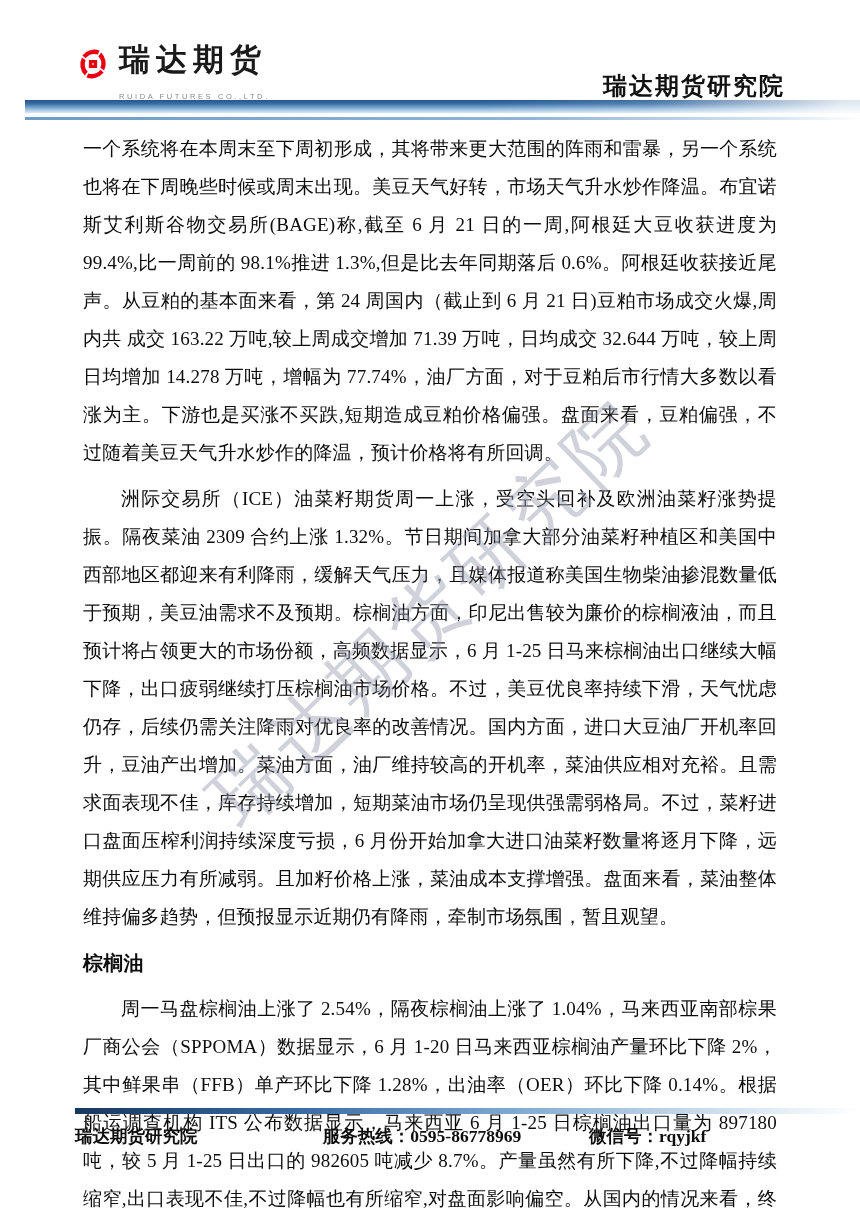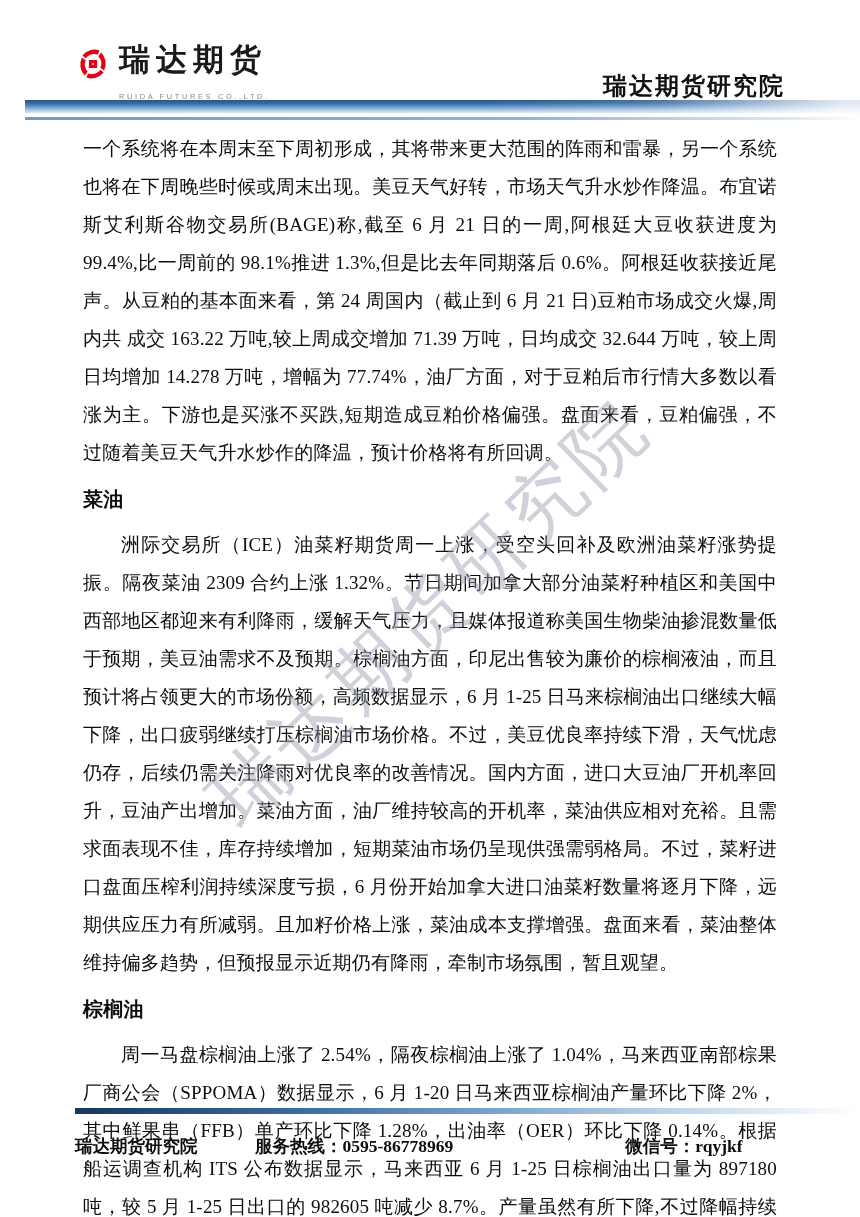--- a/index.html
+++ b/index.html
@@ -70,22 +70,22 @@
   .footer-bar{
     position:absolute;top:1108px;left:75px;right:0;height:6px;
     background:linear-gradient(90deg,#17375e 0%,#3e6ea5 30%,#7ea7cf 55%,#c3d8ea 78%,#f2f7fb 95%,rgba(255,255,255,0) 100%);
   }
   .footer{
     position:absolute;top:1124px;left:75px;right:75px;
     display:flex;justify-content:space-between;align-items:baseline;
     font-size:17.5px;font-weight:bold;color:#0d0d0d;
   }
   .footer .f-org{min-width:180px;text-align:left;}
-  .footer .f-hotline{flex:1;margin-top:10px;}
-  .footer .f-wechat{min-width:190px;text-align:center;padding-right:6px;}
+  .footer .f-hotline{flex:1;text-align:center;}
+  .footer .f-wechat{min-width:190px;text-align:left;padding-right:6px;}
 </style>
 </head>
 <body>
 
 <div class="page">
 
   <div class="header">
     <div class="logo">
       <svg class="logo-icon" viewBox="0 0 44 44" aria-hidden="true">
         <path d="M30 5.5 A19 19 0 0 0 9 11.5 L13 15 A14 14 0 0 1 28 10.5 Z" fill="#e60012"></path>
@@ -101,21 +101,20 @@
       </div>
     </div>
     <div class="institute-title">瑞达期货研究院</div>
   </div>
   <div class="header-bar"></div>
   <div class="header-bar-thin"></div>
 
   <div class="main">
     <p class="para">一个系统将在本周末至下周初形成，其将带来更大范围的阵雨和雷暴，另一个系统也将在下周晚些时候或周末出现。美豆天气好转，市场天气升水炒作降温。布宜诺斯艾利斯谷物交易所(BAGE)称,截至 6 月 21 日的一周,阿根廷大豆收获进度为 99.4%,比一周前的 98.1%推进 1.3%,但是比去年同期落后 0.6%。阿根廷收获接近尾声。从豆粕的基本面来看，第 24 周国内（截止到 6 月 21 日)豆粕市场成交火爆,周内共 成交 163.22 万吨,较上周成交增加 71.39 万吨，日均成交 32.644 万吨，较上周日均增加 14.278 万吨，增幅为 77.74%，油厂方面，对于豆粕后市行情大多数以看涨为主。下游也是买涨不买跌,短期造成豆粕价格偏强。盘面来看，豆粕偏强，不过随着美豆天气升水炒作的降温，预计价格将有所回调。</p>
 
-    <p class="sec-heading">菜油</p>
     <p class="para para-indent">洲际交易所（ICE）油菜籽期货周一上涨，受空头回补及欧洲油菜籽涨势提振。隔夜菜油 2309 合约上涨 1.32%。节日期间加拿大部分油菜籽种植区和美国中西部地区都迎来有利降雨，缓解天气压力，且媒体报道称美国生物柴油掺混数量低于预期，美豆油需求不及预期。棕榈油方面，印尼出售较为廉价的棕榈液油，而且预计将占领更大的市场份额，高频数据显示，6 月 1-25 日马来棕榈油出口继续大幅下降，出口疲弱继续打压棕榈油市场价格。不过，美豆优良率持续下滑，天气忧虑仍存，后续仍需关注降雨对优良率的改善情况。国内方面，进口大豆油厂开机率回升，豆油产出增加。菜油方面，油厂维持较高的开机率，菜油供应相对充裕。且需求面表现不佳，库存持续增加，短期菜油市场仍呈现供强需弱格局。不过，菜籽进口盘面压榨利润持续深度亏损，6 月份开始加拿大进口油菜籽数量将逐月下降，远期供应压力有所减弱。且加籽价格上涨，菜油成本支撑增强。盘面来看，菜油整体维持偏多趋势，但预报显示近期仍有降雨，牵制市场氛围，暂且观望。</p>
 
     <p class="sec-heading">棕榈油</p>
     <p class="para para-indent">周一马盘棕榈油上涨了 2.54%，隔夜棕榈油上涨了 1.04%，马来西亚南部棕果厂商公会（SPPOMA）数据显示，6 月 1-20 日马来西亚棕榈油产量环比下降 2%，其中鲜果串（FFB）单产环比下降 1.28%，出油率（OER）环比下降 0.14%。根据船运调查机构 ITS 公布数据显示，马来西亚 6 月 1-25 日棕榈油出口量为 897180 吨，较 5 月 1-25 日出口的 982605 吨减少 8.7%。产量虽然有所下降,不过降幅持续缩窄,出口表现不佳,不过降幅也有所缩窄,对盘面影响偏空。从国内的情况来看，终端消费持续清淡，随着到港增加，去库明显减缓，重点关注棕榈油产地</p>
   </div>
 
   <div class="watermark">瑞达期货研究院</div>
 
   <div class="footer-bar"></div>
   <div class="footer">

